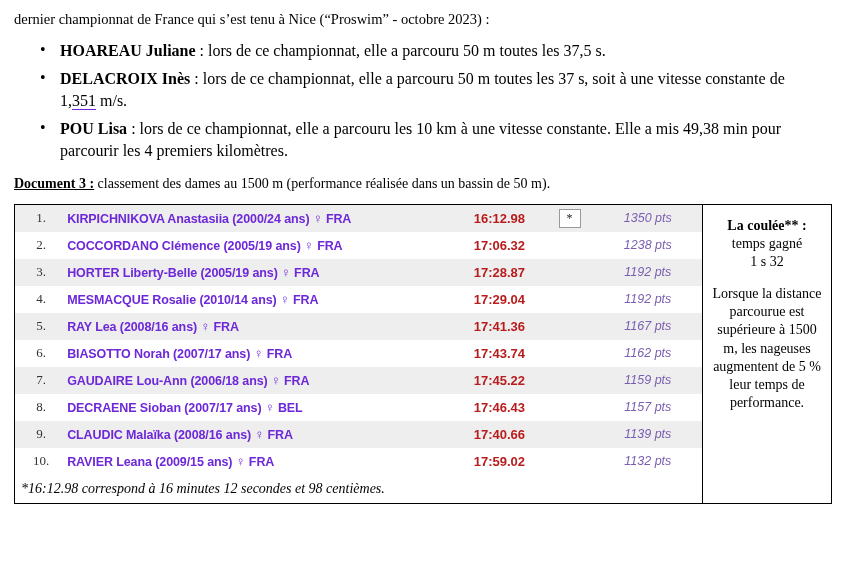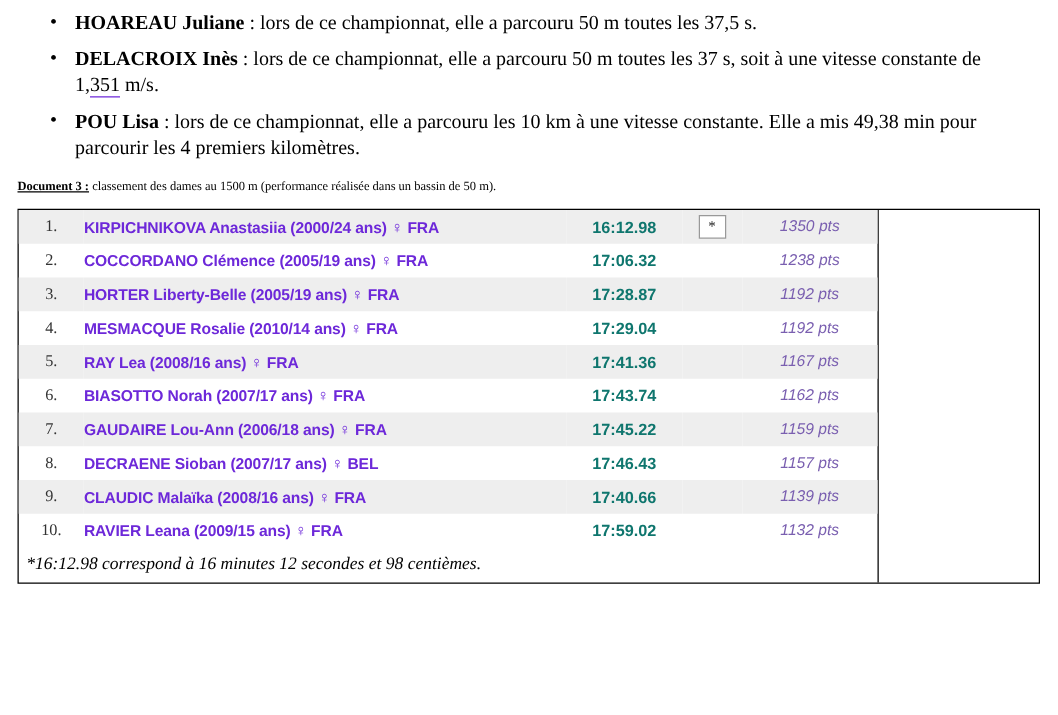--- a/index.html
+++ b/index.html
@@ -46,21 +46,21 @@
     top: -1px;
     font-size: 16px;
   }
   .name-bold {
     font-weight: bold;
   }
   .underline-thin {
     border-bottom: 1px solid #6d28d9;
   }
   .doc-label {
-    font-size: 10px;
+    font-size: 14px;
     margin: 12px 0 12px 0;
   }
   .doc-label .doc-title {
     font-weight: bold;
     text-decoration: underline;
   }
 
   
   .block {
     position: relative;
@@ -105,21 +105,21 @@
     color: #6d28d9;
     letter-spacing: -0.1px;
   }
   td.athlete .gender {
     font-weight: normal;
     font-size: 13px;
   }
   td.time {
     width: 92px;
     text-align: center;
-    color: #0f766e;
+    color: #b91c1c;
     font-family: "Liberation Sans", sans-serif;
     font-weight: bold;
     font-size: 13px;
   }
   td.star {
     width: 48px;
     text-align: center;
   }
   td.star .starbox {
     display: inline-block;
@@ -162,20 +162,21 @@
   }
   .right-col .gap {
     height: 14px;
   }
 </style>
 </head>
 <body>
 
 <div class="page">
 
+  <div class="intro-line">dernier championnat de France qui s’est tenu à Nice (“Proswim” - octobre 2023) :</div>
 
   <ul class="bullets">
     <li>
       <span class="name-bold">HOAREAU Juliane</span><span> : lors de ce championnat, elle a parcouru 50 m toutes les 37,5 s.</span>
     </li>
     <li>
       <span class="name-bold">DELACROIX Inès</span><span> : lors de ce championnat, elle a parcouru 50 m toutes les 37 s, soit à une vitesse constante de 1,</span><span class="underline-thin">351</span><span> m/s.</span>
     </li>
     <li>
       <span class="name-bold">POU Lisa</span><span> : lors de ce championnat, elle a parcouru les 10 km à une vitesse constante. Elle a mis 49,38 min pour parcourir les 4 premiers kilomètres.</span>
@@ -258,15 +259,22 @@
             <td class="athlete"><span>RAVIER Leana (2009/15 ans)</span> <span class="gender">♀</span> <span>FRA</span></td>
             <td class="time">17:59.02</td>
             <td class="star"></td>
             <td class="pts">1132 pts</td>
           </tr>
         </tbody>
       </table>
       <div class="footnote">*16:12.98 correspond à 16 minutes 12 secondes et 98 centièmes.</div>
     </div>
 
+    <div class="right-col">
+      <p class="title">La coulée** :</p>
+      <p>temps gagné</p>
+      <p>1 s 32</p>
+      <div class="gap"></div>
+      <p>Lorsque la distance parcourue est supérieure à 1500 m, les nageuses augmentent de 5 % leur temps de performance.</p>
+    </div>
   </div>
 
 </div>
 
 </body></html>

